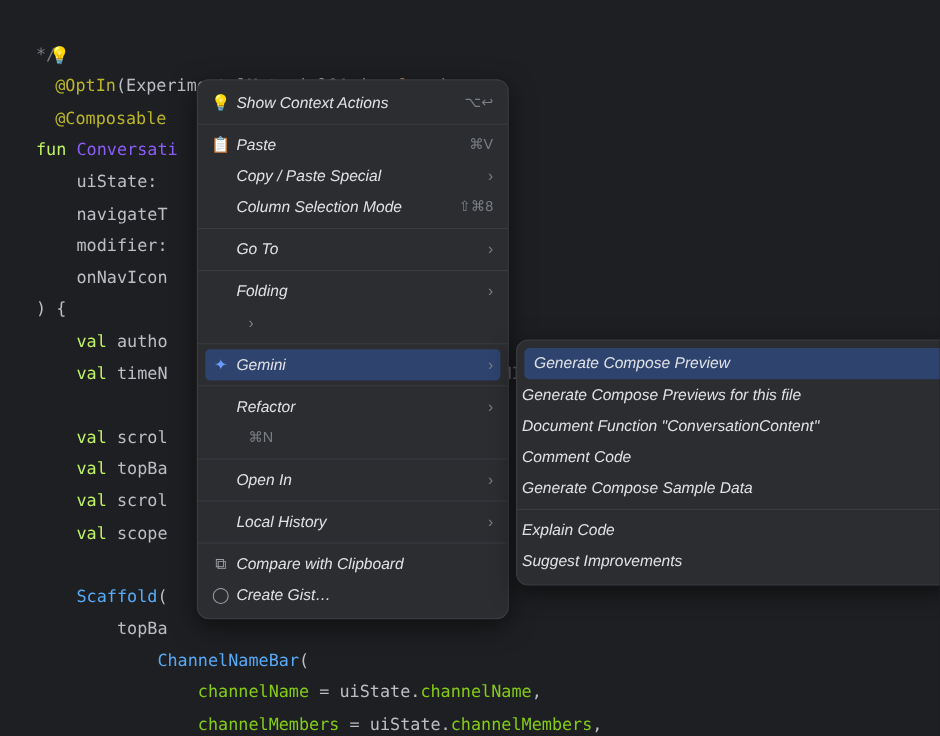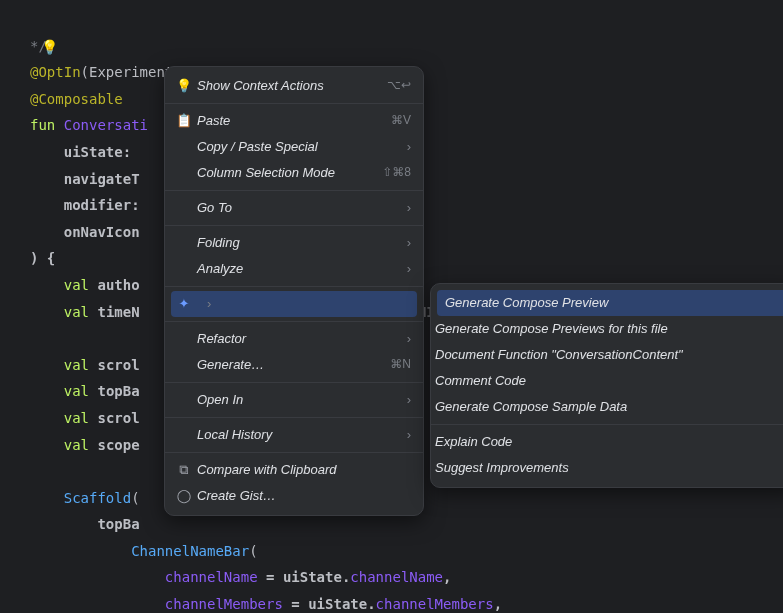--- a/index.html
+++ b/index.html
@@ -12,29 +12,29 @@
     height: 613px;
     overflow: hidden;
     position: relative;
     line-height: 1.9;
   }
   .code {
     padding: 6px 10px 10px 30px;
     white-space: pre;
   }
   .comment { color: #7a7e85; }
-  .annotation { color: #bbb529; }
+  .annotation { color: #bbb529; margin-left: 16px; }
   .keyword { color: #bef264; }
   .funcname { color: #8b5cf6; }
   .type { color: #bcbec4; }
   .classref { color: #cf8e6d; }
   .paren { color: #bcbec4; }
-  .member { color: #8b5cf6; }
+  .member { color: #84cc16; }
   .funcCall { color: #57aaf7; }
-  .plain { color: #bcbec4; font-weight: bold; }
+  .plain { color: #bcbec4; }
   .bulb {
     position: absolute;
     left: 41px;
     top: 34px;
     color: #f2c55c;
     font-size: 14px;
   }
   .menu {
     position: absolute;
     background: #2b2d30;
@@ -145,37 +145,36 @@
     <span class="menu-arrow">›</span>
   </div>
   <div class="sep"></div>
   <div class="menu-item">
     <span class="menu-icon"></span>
     <span class="menu-label">Folding</span>
     <span class="menu-arrow">›</span>
   </div>
   <div class="menu-item">
     <span class="menu-icon"></span>
-    <span class="menu-label">Analyze</span>
     <span class="menu-arrow">›</span>
   </div>
   <div class="sep"></div>
   <div class="menu-item selected">
     <span class="menu-icon gemini-icon">✦</span>
+    <span class="menu-label">Gemini</span>
     <span class="menu-arrow">›</span>
   </div>
   <div class="sep"></div>
   <div class="menu-item">
     <span class="menu-icon"></span>
     <span class="menu-label">Refactor</span>
     <span class="menu-arrow">›</span>
   </div>
   <div class="menu-item">
     <span class="menu-icon"></span>
-    <span class="menu-label">Generate…</span>
     <span class="menu-shortcut">⌘N</span>
   </div>
   <div class="sep"></div>
   <div class="menu-item">
     <span class="menu-icon"></span>
     <span class="menu-label">Open In</span>
     <span class="menu-arrow">›</span>
   </div>
   <div class="sep"></div>
   <div class="menu-item">

